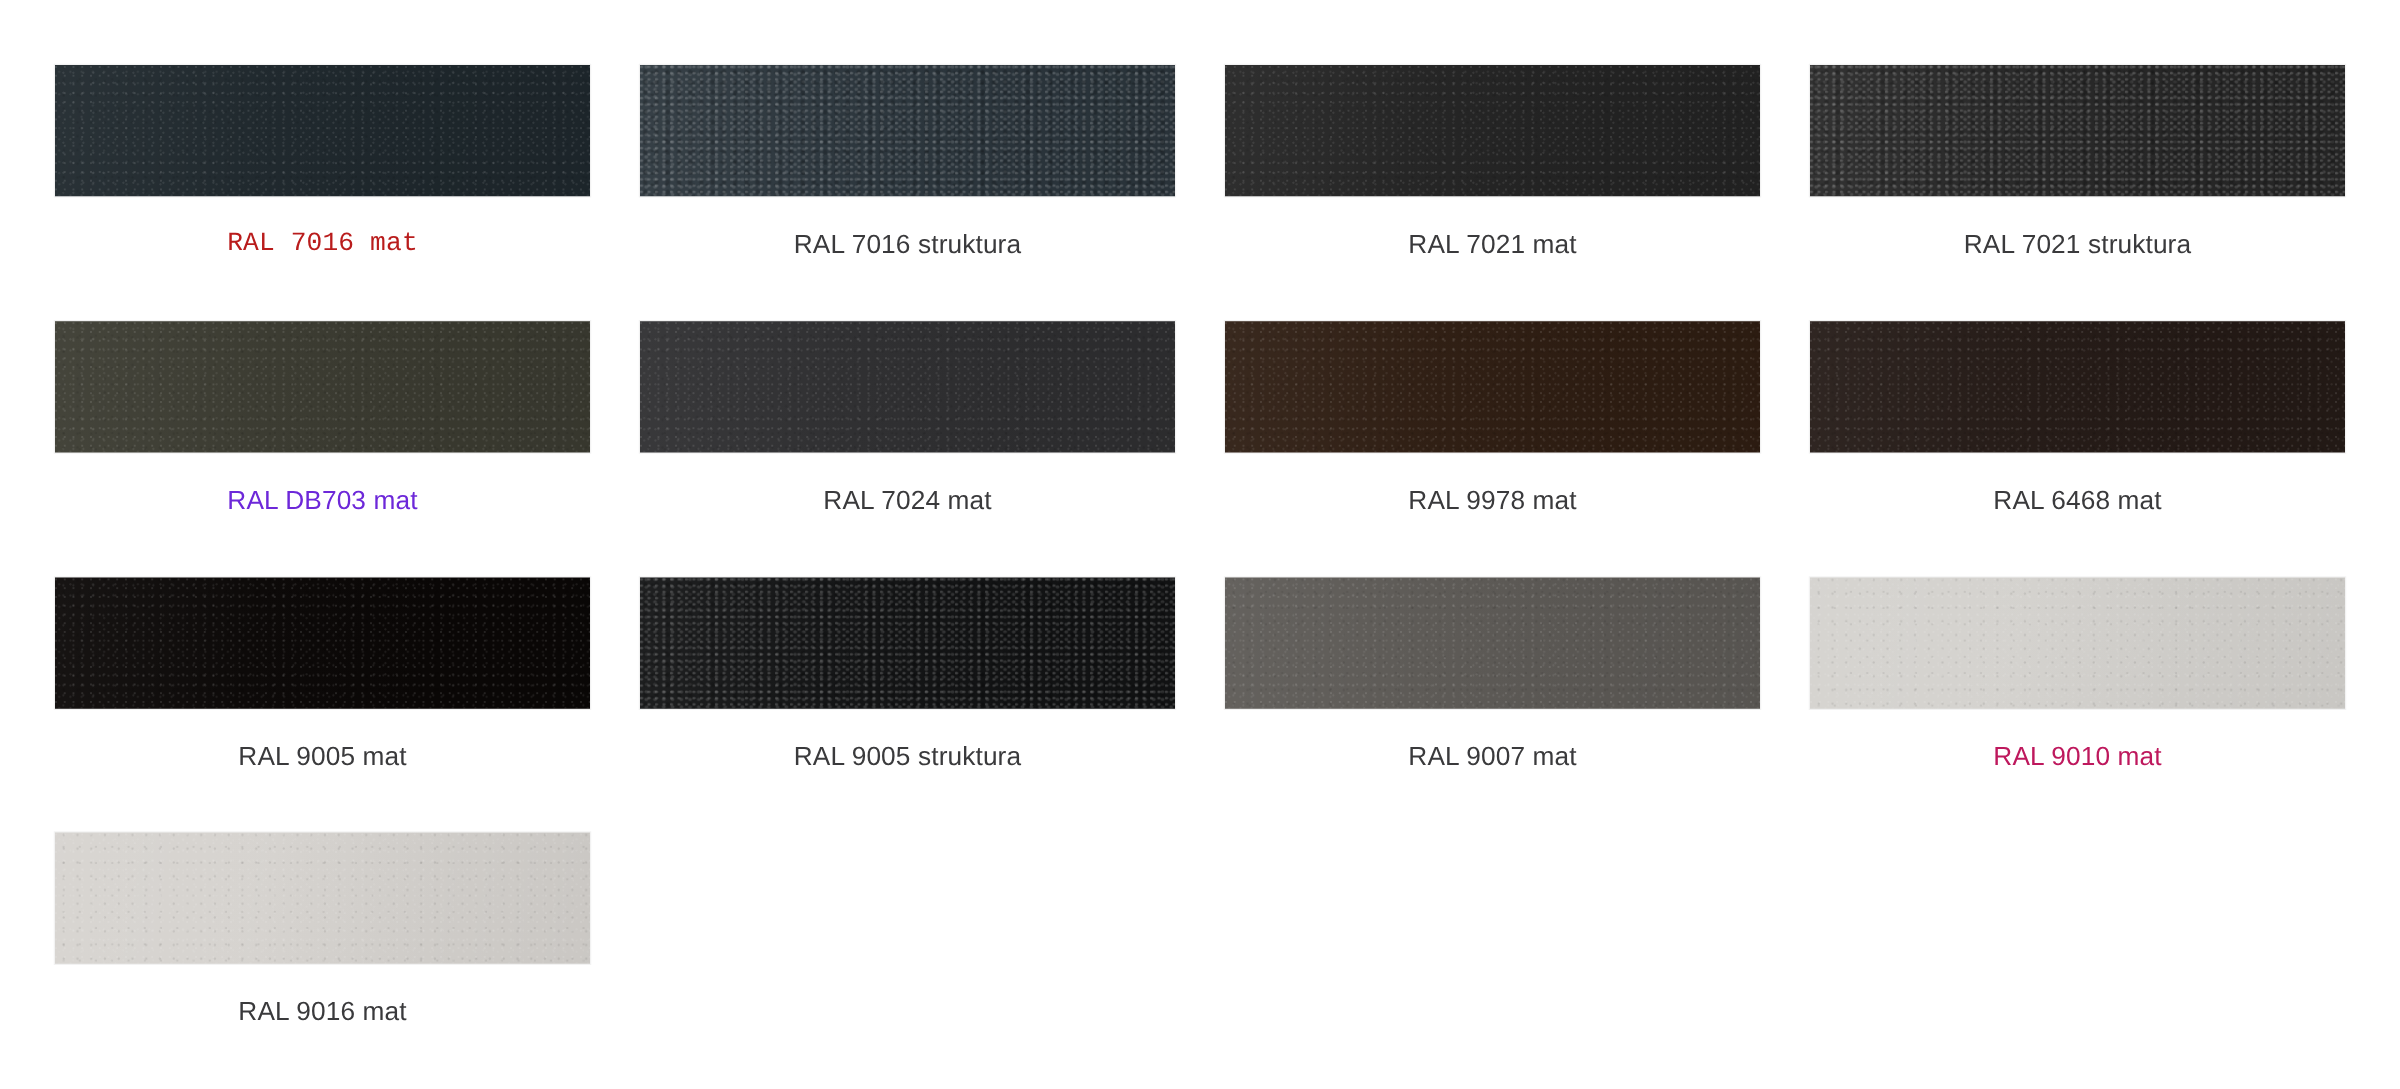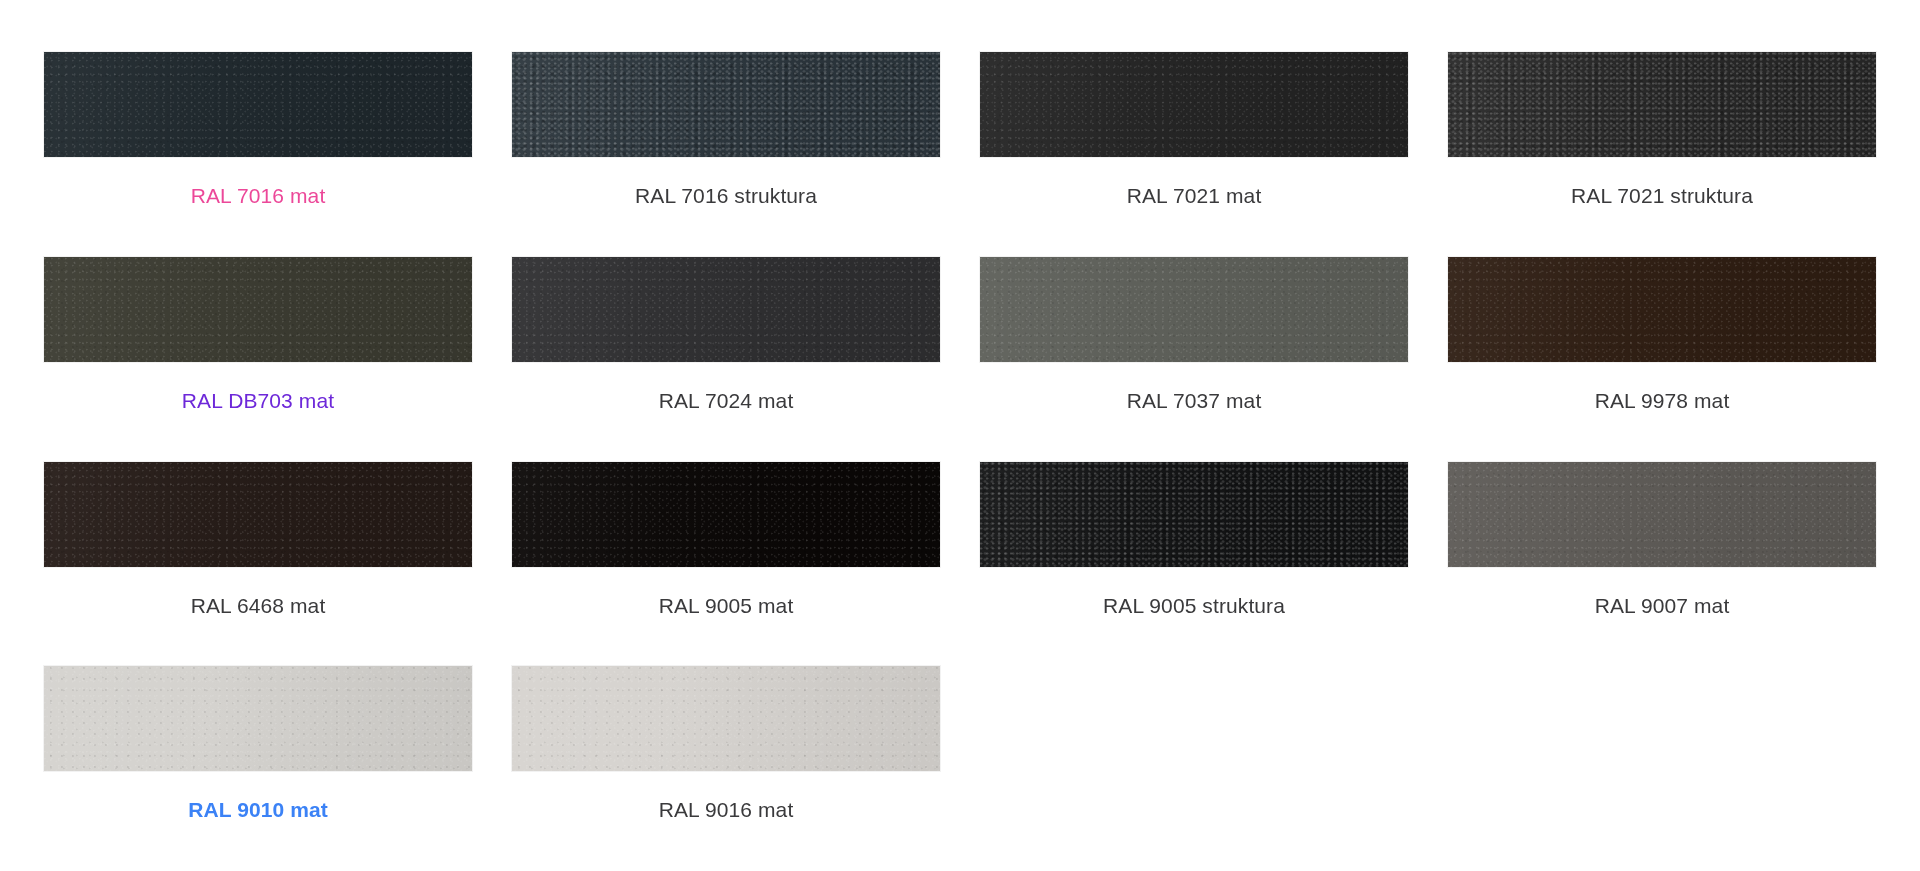--- a/index.html
+++ b/index.html
@@ -92,21 +92,21 @@
   }
 </style>
 </head>
 <body>
 
 <div id="palette-grid" style="background: rgb(255, 255, 255);">
     <div class="swatch-cell">
       <div class="swatch-chip tex-mat" style="background-color: rgb(30, 39, 44);">
         <div class="sheen"></div>
       </div>
-      <div class="swatch-label" style="color: #ec4899;">RAL 7016 mat</div>
+      <div class="swatch-label" style="color: #b91c1c; font-family: Liberation Mono, monospace;">RAL 7016 mat</div>
     </div>
     <div class="swatch-cell">
       <div class="swatch-chip tex-struktura" style="background-color: rgb(43, 53, 60);">
         <div class="sheen"></div>
       </div>
       <div class="swatch-label" style="color: rgb(58, 58, 60);">RAL 7016 struktura</div>
     </div>
     <div class="swatch-cell">
       <div class="swatch-chip tex-mat" style="background-color: rgb(35, 35, 35);">
         <div class="sheen"></div>
@@ -123,26 +123,20 @@
       <div class="swatch-chip tex-mat" style="background-color: rgb(58, 58, 48);">
         <div class="sheen"></div>
       </div>
       <div class="swatch-label" style="color: #6d28d9;">RAL DB703 mat</div>
     </div>
     <div class="swatch-cell">
       <div class="swatch-chip tex-mat" style="background-color: rgb(46, 46, 48);">
         <div class="sheen"></div>
       </div>
       <div class="swatch-label" style="color: rgb(58, 58, 60);">RAL 7024 mat</div>
-    </div>
-    <div class="swatch-cell">
-      <div class="swatch-chip tex-mat" style="background-color: rgb(92, 94, 88);">
-        <div class="sheen"></div>
-      </div>
-      <div class="swatch-label" style="color: rgb(58, 58, 60);">RAL 7037 mat</div>
     </div>
     <div class="swatch-cell">
       <div class="swatch-chip tex-mat" style="background-color: rgb(46, 29, 18);">
         <div class="sheen"></div>
       </div>
       <div class="swatch-label" style="color: rgb(58, 58, 60);">RAL 9978 mat</div>
     </div>
     <div class="swatch-cell">
       <div class="swatch-chip tex-mat" style="background-color: rgb(36, 26, 22);">
         <div class="sheen"></div>
@@ -164,21 +158,21 @@
     <div class="swatch-cell">
       <div class="swatch-chip tex-mat" style="background-color: rgb(92, 89, 85);">
         <div class="sheen"></div>
       </div>
       <div class="swatch-label" style="color: rgb(58, 58, 60);">RAL 9007 mat</div>
     </div>
     <div class="swatch-cell">
       <div class="swatch-chip tex-mat" style="background-color: rgb(212, 210, 206);">
         <div class="sheen"></div>
       </div>
-      <div class="swatch-label" style="color: #3b82f6; font-weight: bold;">RAL 9010 mat</div>
+      <div class="swatch-label" style="color: #be185d;">RAL 9010 mat</div>
     </div>
     <div class="swatch-cell">
       <div class="swatch-chip tex-mat" style="background-color: rgb(214, 211, 207);">
         <div class="sheen"></div>
       </div>
       <div class="swatch-label" style="color: rgb(58, 58, 60); text-align: center;">RAL 9016 mat</div>
     </div>
   </div>
 
 </body></html>

